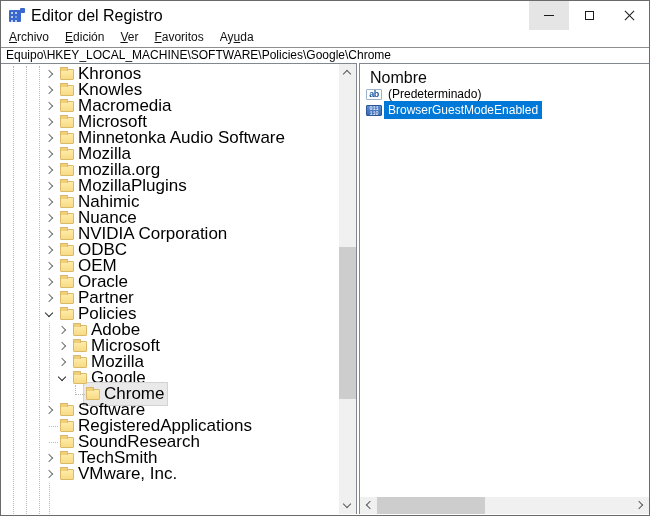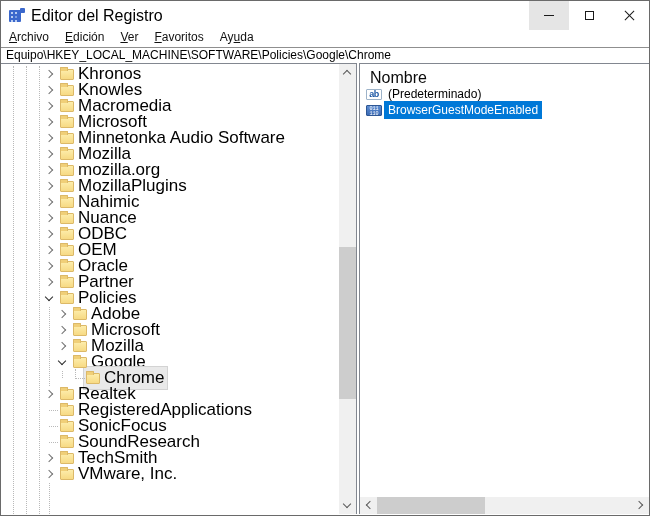--- a/index.html
+++ b/index.html
@@ -199,20 +199,27 @@
               <span class="exp collapsed" style="margin-left: 42px;"></span>
               <span class="grp">
                 <span class="folder"></span>
                 <span class="lbl">Nuance</span>
               </span>
             </div>
             <div class="tree-row">
               <span class="exp collapsed" style="margin-left: 42px;"></span>
               <span class="grp">
                 <span class="folder"></span>
+                <span class="lbl">NVIDIA Corporation</span>
+              </span>
+            </div>
+            <div class="tree-row">
+              <span class="exp collapsed" style="margin-left: 42px;"></span>
+              <span class="grp">
+                <span class="folder"></span>
                 <span class="lbl">ODBC</span>
               </span>
             </div>
             <div class="tree-row">
               <span class="exp collapsed" style="margin-left: 42px;"></span>
               <span class="grp">
                 <span class="folder"></span>
                 <span class="lbl">OEM</span>
               </span>
             </div>
@@ -269,35 +276,28 @@
               <span class="exp elbow" style="margin-left: 68px;"></span>
               <span class="grp inactive-sel">
                 <span class="folder"></span>
                 <span class="lbl">Chrome</span>
               </span>
             </div>
             <div class="tree-row">
               <span class="exp collapsed" style="margin-left: 42px;"></span>
               <span class="grp">
                 <span class="folder"></span>
-                <span class="lbl">Realtek</span>
+                <span class="lbl">Software</span>
               </span>
             </div>
             <div class="tree-row">
               <span class="exp dash" style="margin-left: 42px;"></span>
               <span class="grp">
                 <span class="folder"></span>
                 <span class="lbl">RegisteredApplications</span>
-              </span>
-            </div>
-            <div class="tree-row">
-              <span class="exp dash" style="margin-left: 42px;"></span>
-              <span class="grp">
-                <span class="folder"></span>
-                <span class="lbl">SonicFocus</span>
               </span>
             </div>
             <div class="tree-row">
               <span class="exp dash" style="margin-left: 42px;"></span>
               <span class="grp">
                 <span class="folder"></span>
                 <span class="lbl">SoundResearch</span>
               </span>
             </div>
             <div class="tree-row">

